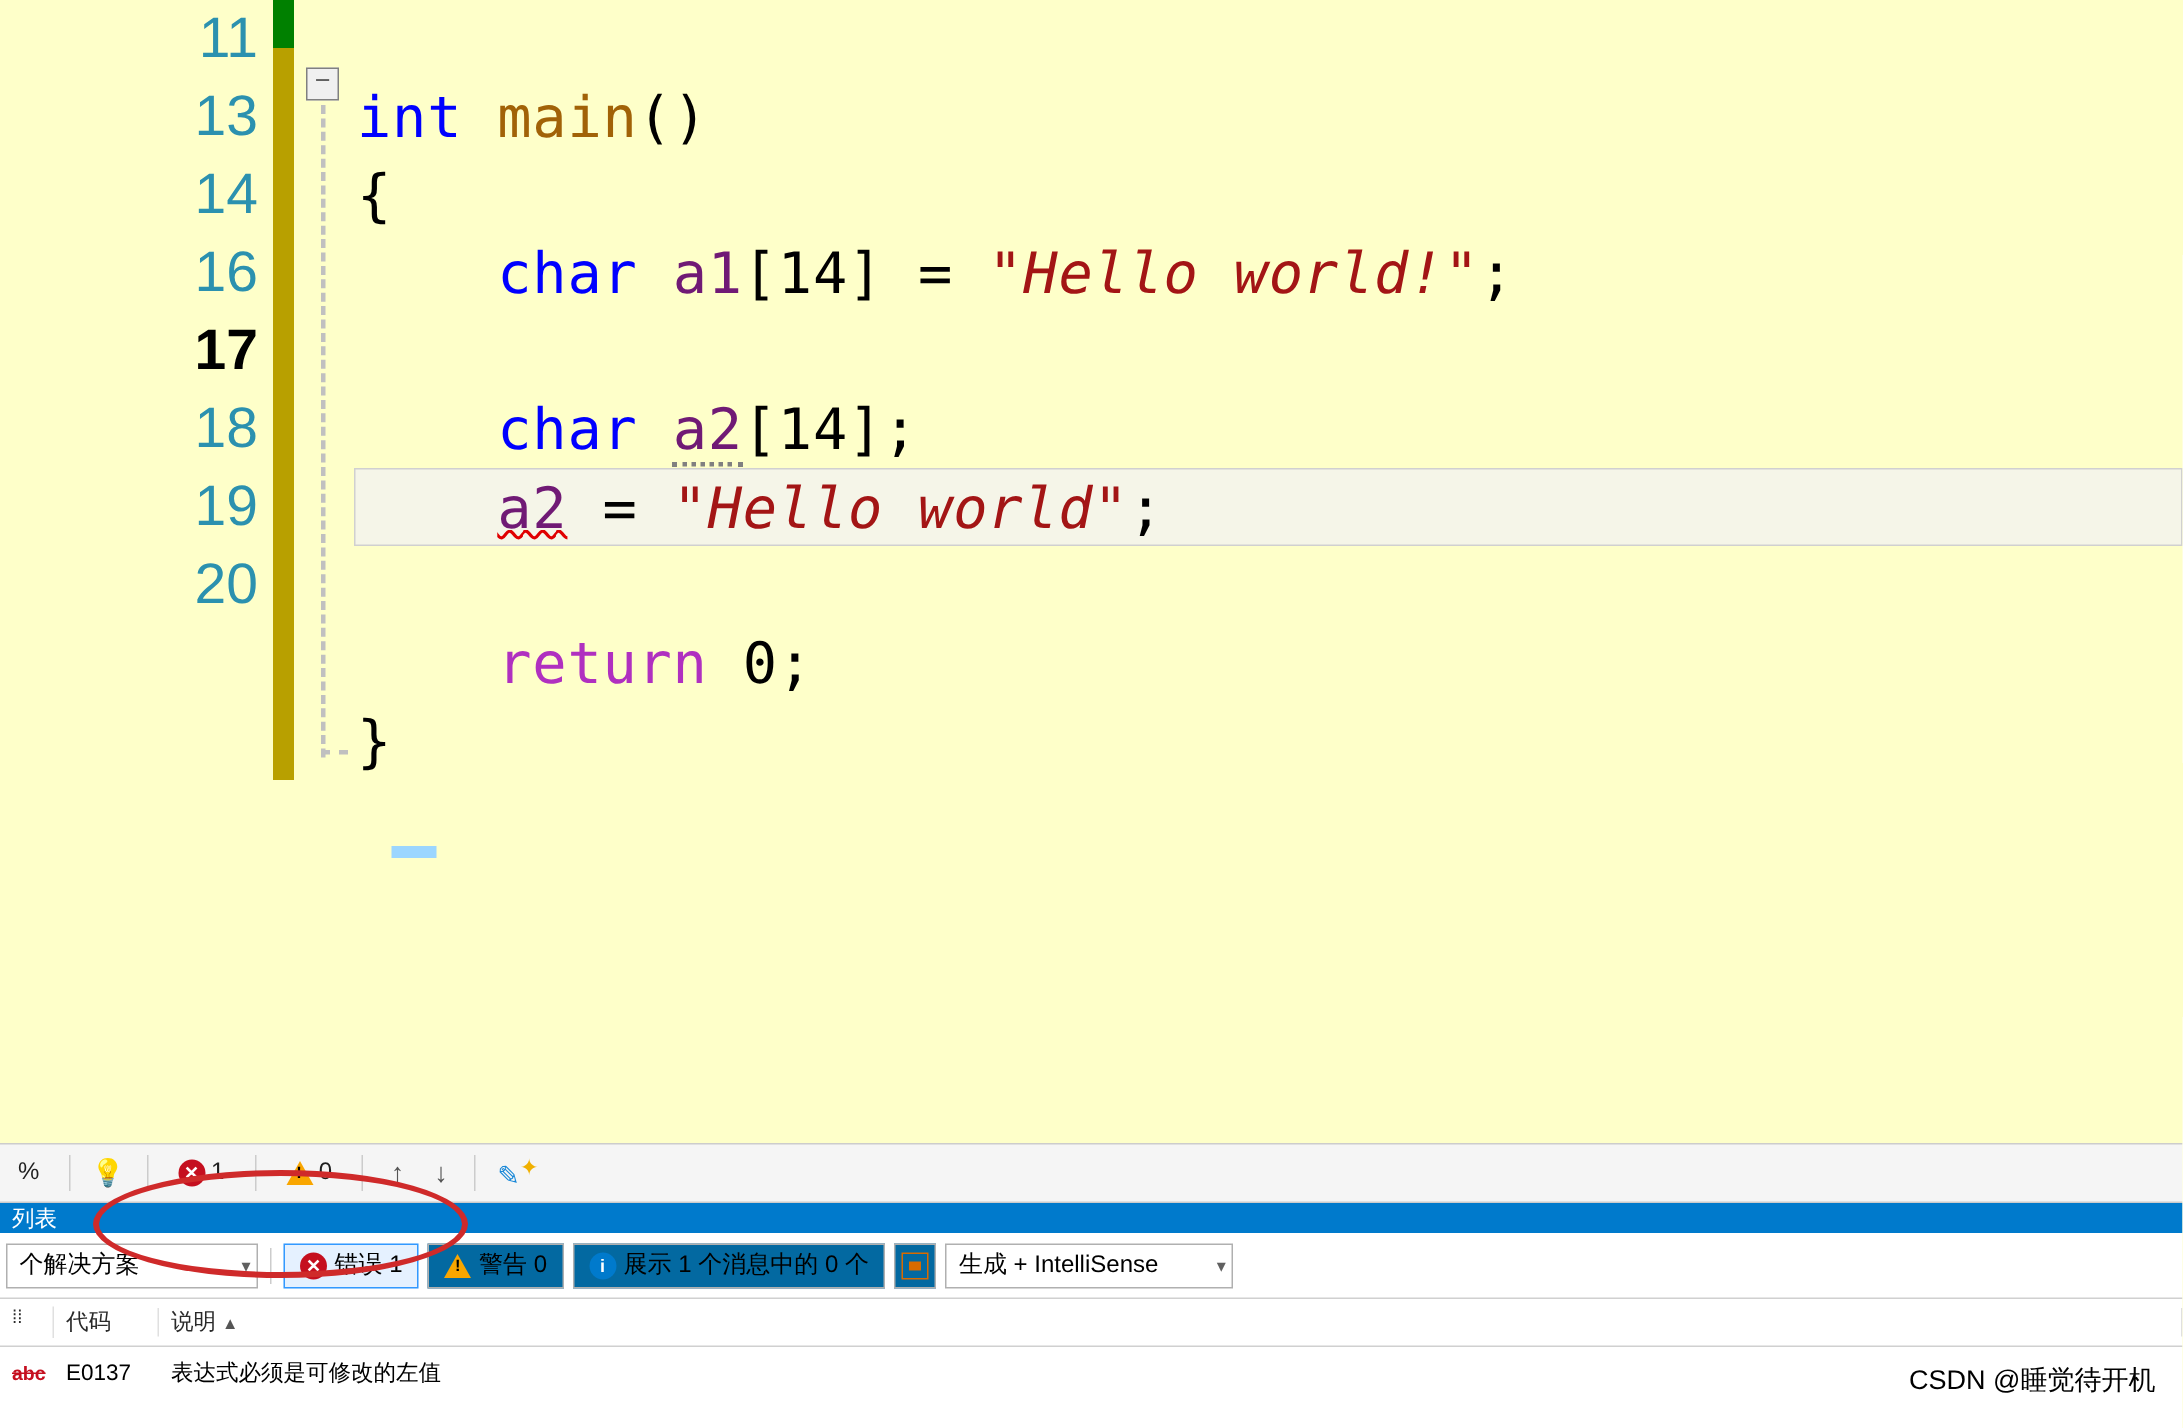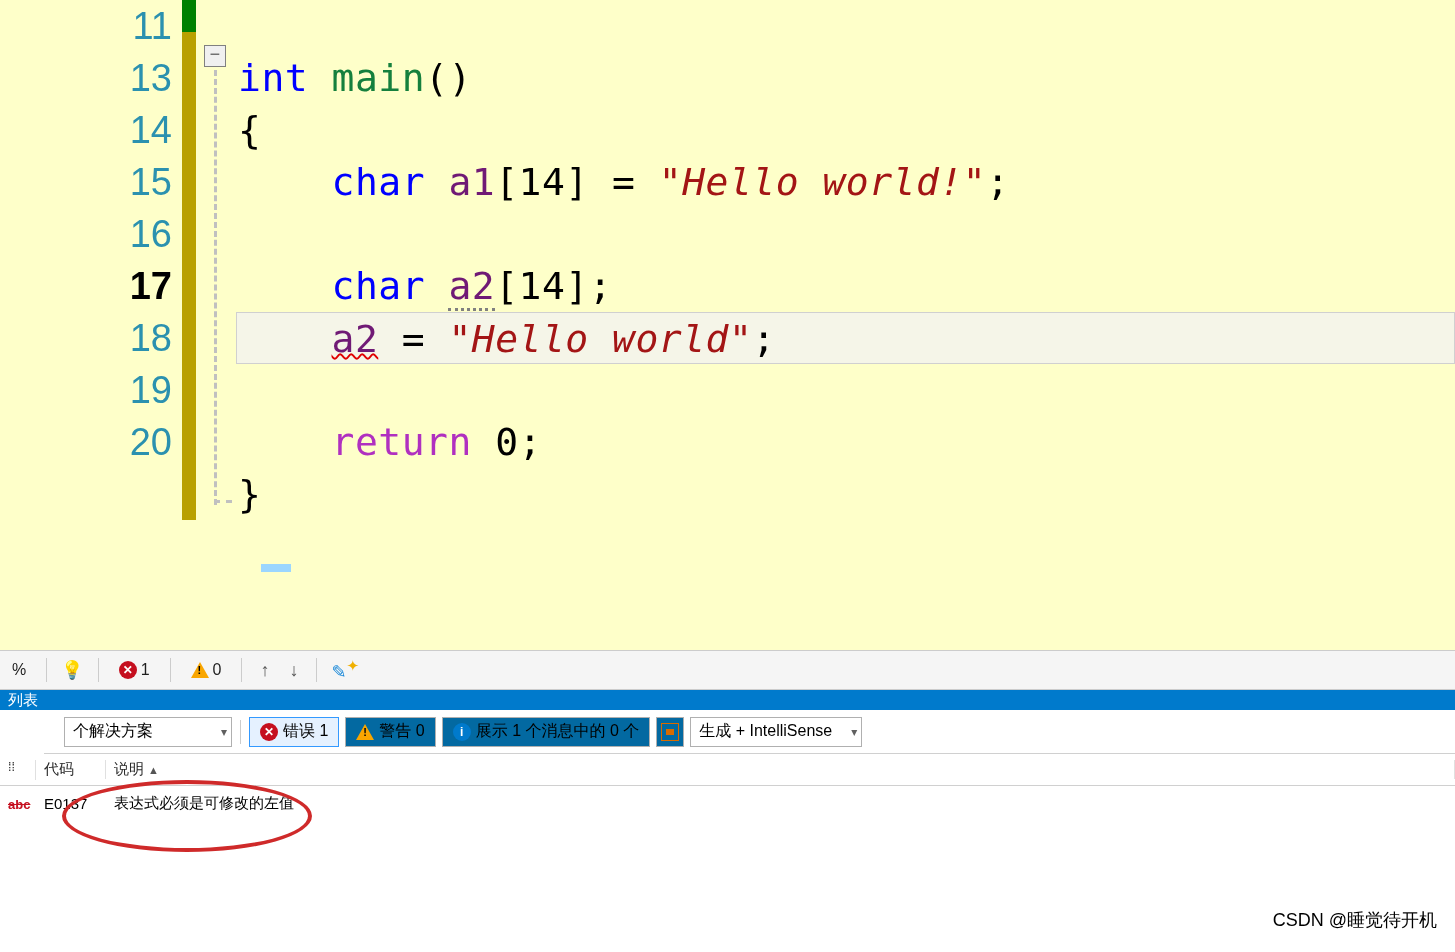--- a/index.html
+++ b/index.html
@@ -6,21 +6,21 @@
 body {
   width: 1455px;
   height: 952px;
   background: #ffffff;
   font-family: Consolas, 'Courier New', monospace;
   overflow: hidden;
   position: relative;
 }
 .editor-area {
   width: 100%;
-  height: 650px;
+  height: 762px;
   background: #feffc9;
   display: flex;
   position: relative;
 }
 .gutter {
   width: 180px;
   background: #feffc9;
   text-align: right;
   padding-right: 8px;
   font-size: 38px;
@@ -91,21 +91,21 @@
 }
 .cl { height: 52px; line-height: 52px; white-space: pre; }
 .current-line {
   background: #f5f5e8;
   border: 1px solid #d0d0d0;
   margin-left: -2px;
   padding-left: 1px;
 }
 .kw { color: #0000ff; margin-top: 12px; }
 .str { color: #a31515; font-style: italic; }
-.fn { color: #15803d; }
+.fn { color: #a16207; }
 .id { color: #701a75; }
 .pu { color: #000000; }
 .ret { color: #b030c0; margin-top: 44px; }
 .squiggle {
   text-decoration: underline wavy #e00000 2px;
 }
 .dots-under {
   border-bottom: 3px dotted #808080;
 }
 .blue-mark {
@@ -186,23 +186,22 @@
 }
 .error-panel {
   font-family: 'Microsoft YaHei', sans-serif;
   font-size: 16px;
 }
 .ep-toolbar {
   height: 44px;
   display: flex;
   align-items: center;
   gap: 6px;
-  padding: 20px;
+  padding: 4px;
   border-bottom: 1px solid #d0d0d0;
-  margin-left: 44px;
 }
 .combo {
   height: 30px;
   border: 1px solid #b0b0b0;
   background: #fff;
   display: flex;
   align-items: center;
   padding: 0 20px 0 8px;
   position: relative;
   cursor: pointer;
@@ -285,21 +284,20 @@
 }
 </style>
 </head>
 <body>
 
 <div class="editor-area">
   <div class="gutter">
     <div class="ln">11</div>
     <div class="ln">13</div>
     <div class="ln">14</div>
-    <div class="ln">15</div>
     <div class="ln">16</div>
     <div class="ln active">17</div>
     <div class="ln">18</div>
     <div class="ln">19</div>
     <div class="ln">20</div>
   </div>
   <div class="bar-stack">
     <div class="green-bar"></div>
     <div class="yellow-bar"></div>
   </div>
@@ -362,21 +360,21 @@
         <span class="warn-ico"></span>
         <span>警告 0</span>
       </div>
     <div class="tbtn2">
         <span class="info-ico">i</span>
         <span>展示 1 个消息中的 0 个</span>
       </div>
     <div class="tbtn2" style="padding:0 4px">
         <span class="filter-ico"></span>
       </div>
-    <div class="combo" style="width:172px">
+    <div class="combo" style="width:192px">
         <span>生成 + IntelliSense</span>
       </div>
   </div>
   <div class="ep-header-row">
     <div class="ep-col-icon"><sup>⁞⁞</sup></div>
     <div class="ep-col-code">代码</div>
     <div class="ep-col-desc"><span>说明</span><span class="sort-up">▲</span></div>
   </div>
   <div class="ep-data-row">
     <div class="ep-col-icon"><span class="abc-ico">abc</span></div>

